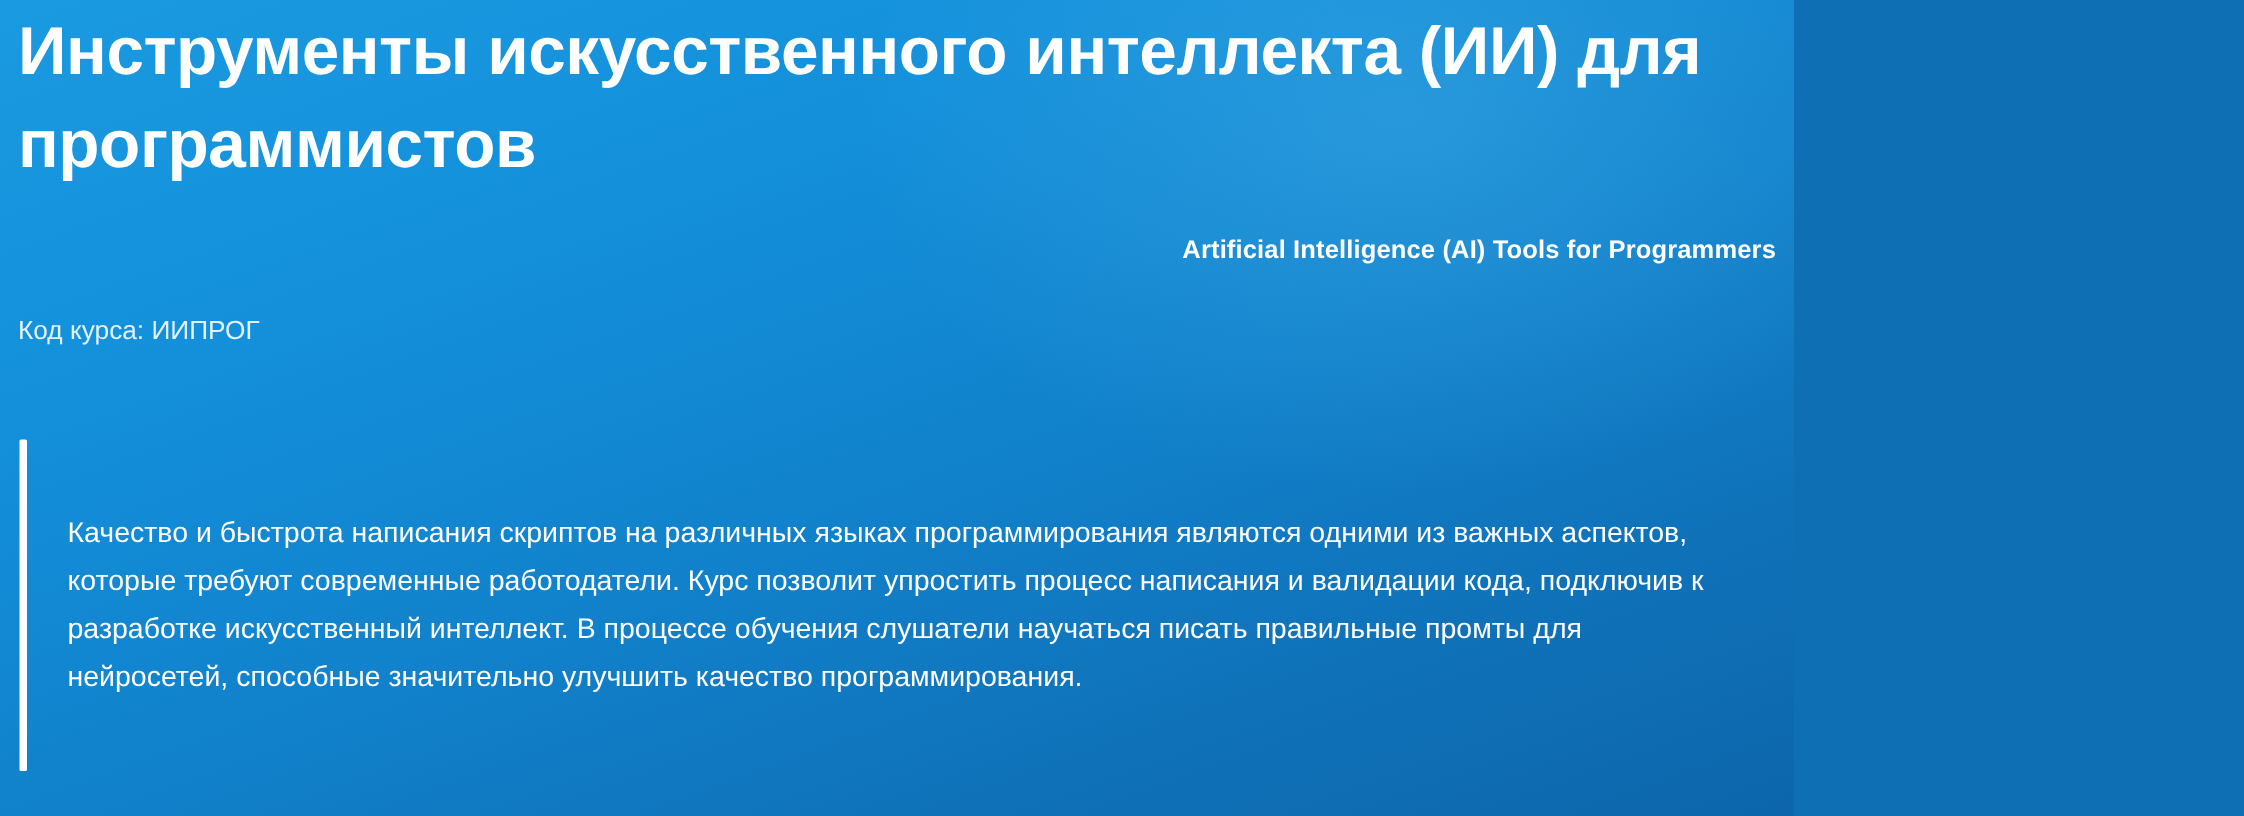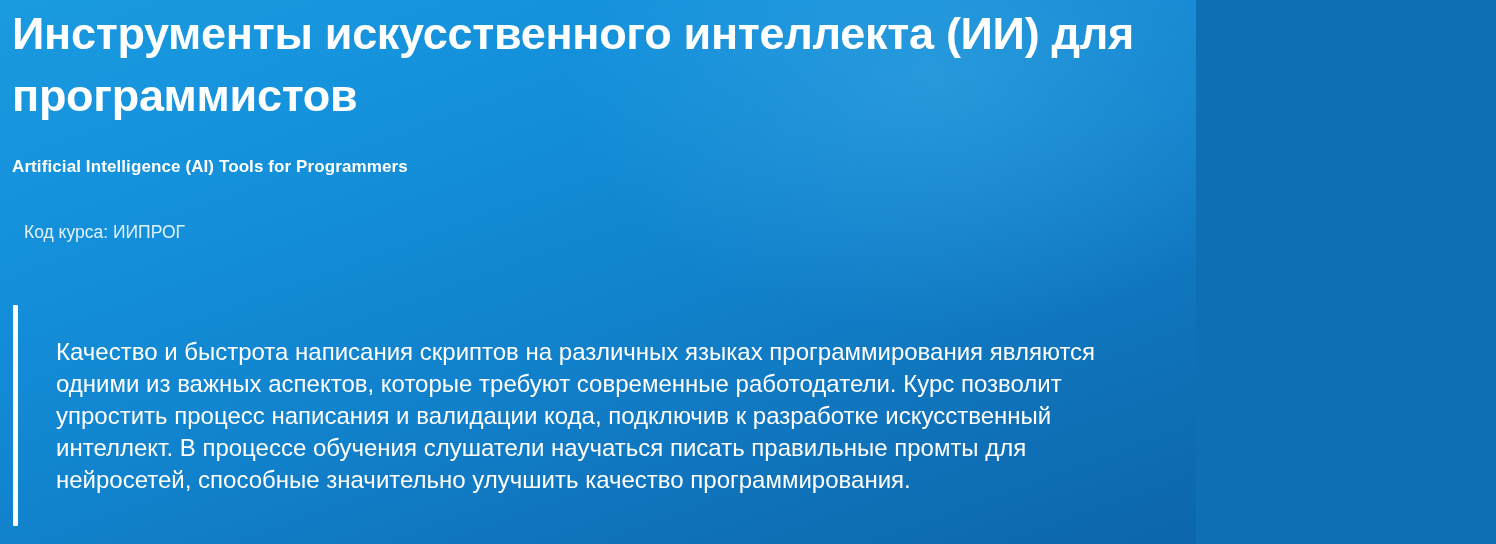--- a/index.html
+++ b/index.html
@@ -47,23 +47,24 @@
     max-width: 1480px;
   }
   .course-subtitle {
     margin: 0;
     padding-top: 29px;
     color: #ffffff;
     font-size: 17px;
     line-height: 22px;
     font-weight: 700;
     letter-spacing: 0.1px;
+    text-align: right;
   }
   .course-code {
-    margin: 12px;
+    margin: 0;
     padding-top: 31px;
     color: rgba(255,255,255,0.88);
     font-size: 17.5px;
     line-height: 22px;
     font-weight: 400;
   }
   .course-description {
     position: relative;
     margin: 0;
     margin-top: 62px;
@@ -75,23 +76,23 @@
   .accent-bar {
     position: absolute;
     left: 1px;
     top: 0;
     width: 5px;
     height: 221px;
     background: #ffffff;
     border-radius: 1px;
   }
   .description-text {
-    margin: 11px;
+    margin: 0;
     color: #ffffff;
-    font-size: 24px;
+    font-size: 19px;
     line-height: 32px;
     font-weight: 400;
     max-width: 1180px;
   }
 </style>
 </head>
 <body>
 
 <div class="course-hero">
   <div class="hero-inner">

